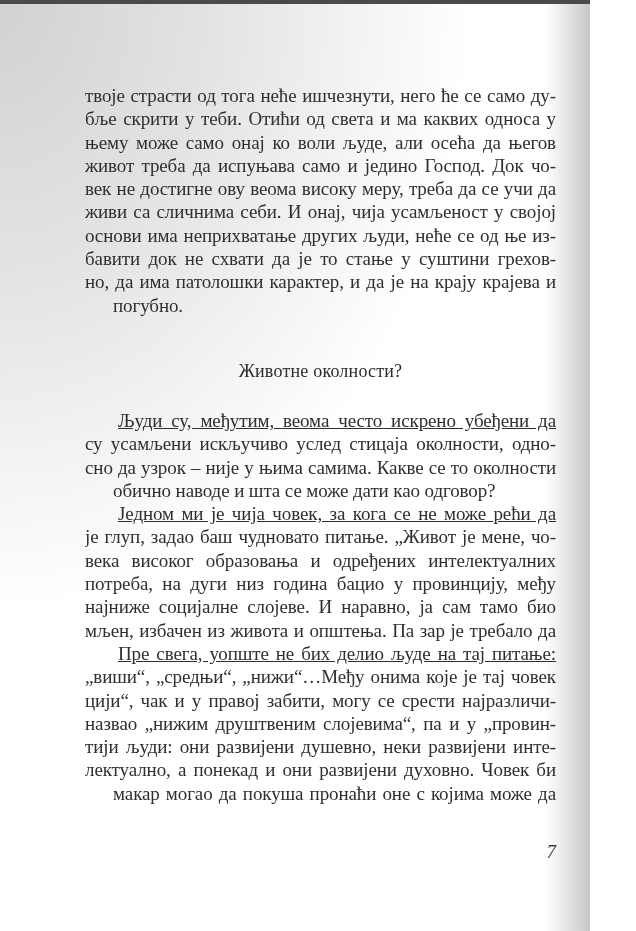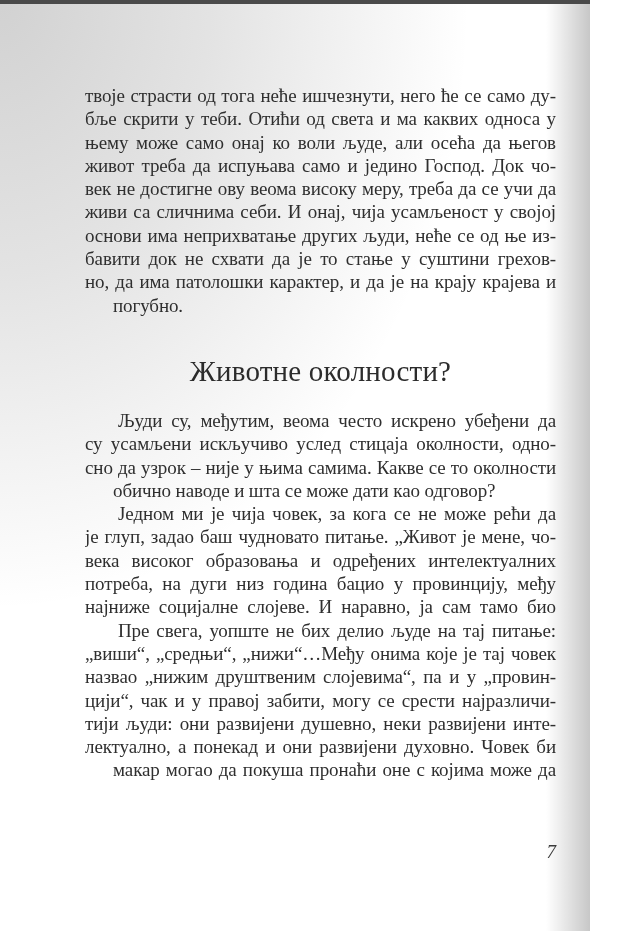--- a/index.html
+++ b/index.html
@@ -60,23 +60,23 @@
   }
   .para { margin: 0; }
   .line {
     text-align: justify;
     text-align-last: justify;
     height: 23.3px;
     overflow: hidden;
     white-space: normal;
   }
   .line.last { text-align-last: left; margin-left: 28px; }
-  .para.indent .line.first { text-indent: 33px; }
+  .para.indent .line.first { text-indent: 33px; text-decoration: underline; }
   .heading {
-    font-size: 29px;
+    font-size: 18px;
     font-weight: normal;
     text-align: center;
     letter-spacing: 0.2px;
     color: #2c2c2c;
     margin: 38px 0 22px 0;
     line-height: 32px;
   }
   .page-number {
     position: absolute;
     left: 85px;
@@ -121,26 +121,27 @@
           <div class="line">су усамљени искључиво услед стицаја околности, одно-</div>
           <div class="line">сно да узрок – није у њима самима. Какве се то околности</div>
           <div class="line last">обично наводе и шта се може дати као одговор?</div>
         </div>
         <div class="para indent">
           <div class="line first">Једном ми је чија човек, за кога се не може рећи да</div>
           <div class="line">је глуп, задао баш чудновато питање. „Живот је мене, чо-</div>
           <div class="line">века високог образовања и одређених интелектуалних</div>
           <div class="line">потреба, на дуги низ година бацио у провинцију, међу</div>
           <div class="line">најниже социјалне слојеве. И наравно, ја сам тамо био уса-</div>
+          <div class="line">мљен, избачен из живота и општења. Па зар је требало да</div>
         </div>
         <div class="para indent">
           <div class="line first">Пре свега, уопште не бих делио људе на тај питање:</div>
           <div class="line">„виши“, „средњи“, „нижи“…Међу онима које је тај човек</div>
+          <div class="line">цији“, чак и у правој забити, могу се срести најразличи-</div>
           <div class="line">назвао „нижим друштвеним слојевима“, па и у „провин-</div>
-          <div class="line">цији“, чак и у правој забити, могу се срести најразличи-</div>
           <div class="line">тији људи: они развијени душевно, неки развијени инте-</div>
           <div class="line">лектуално, а понекад и они развијени духовно. Човек би</div>
           <div class="line last">макар могао да покуша пронаћи оне с којима може да се</div>
         </div>
       </div>
   </div>
 
   <div class="page-number">7</div>
 </div>
 

